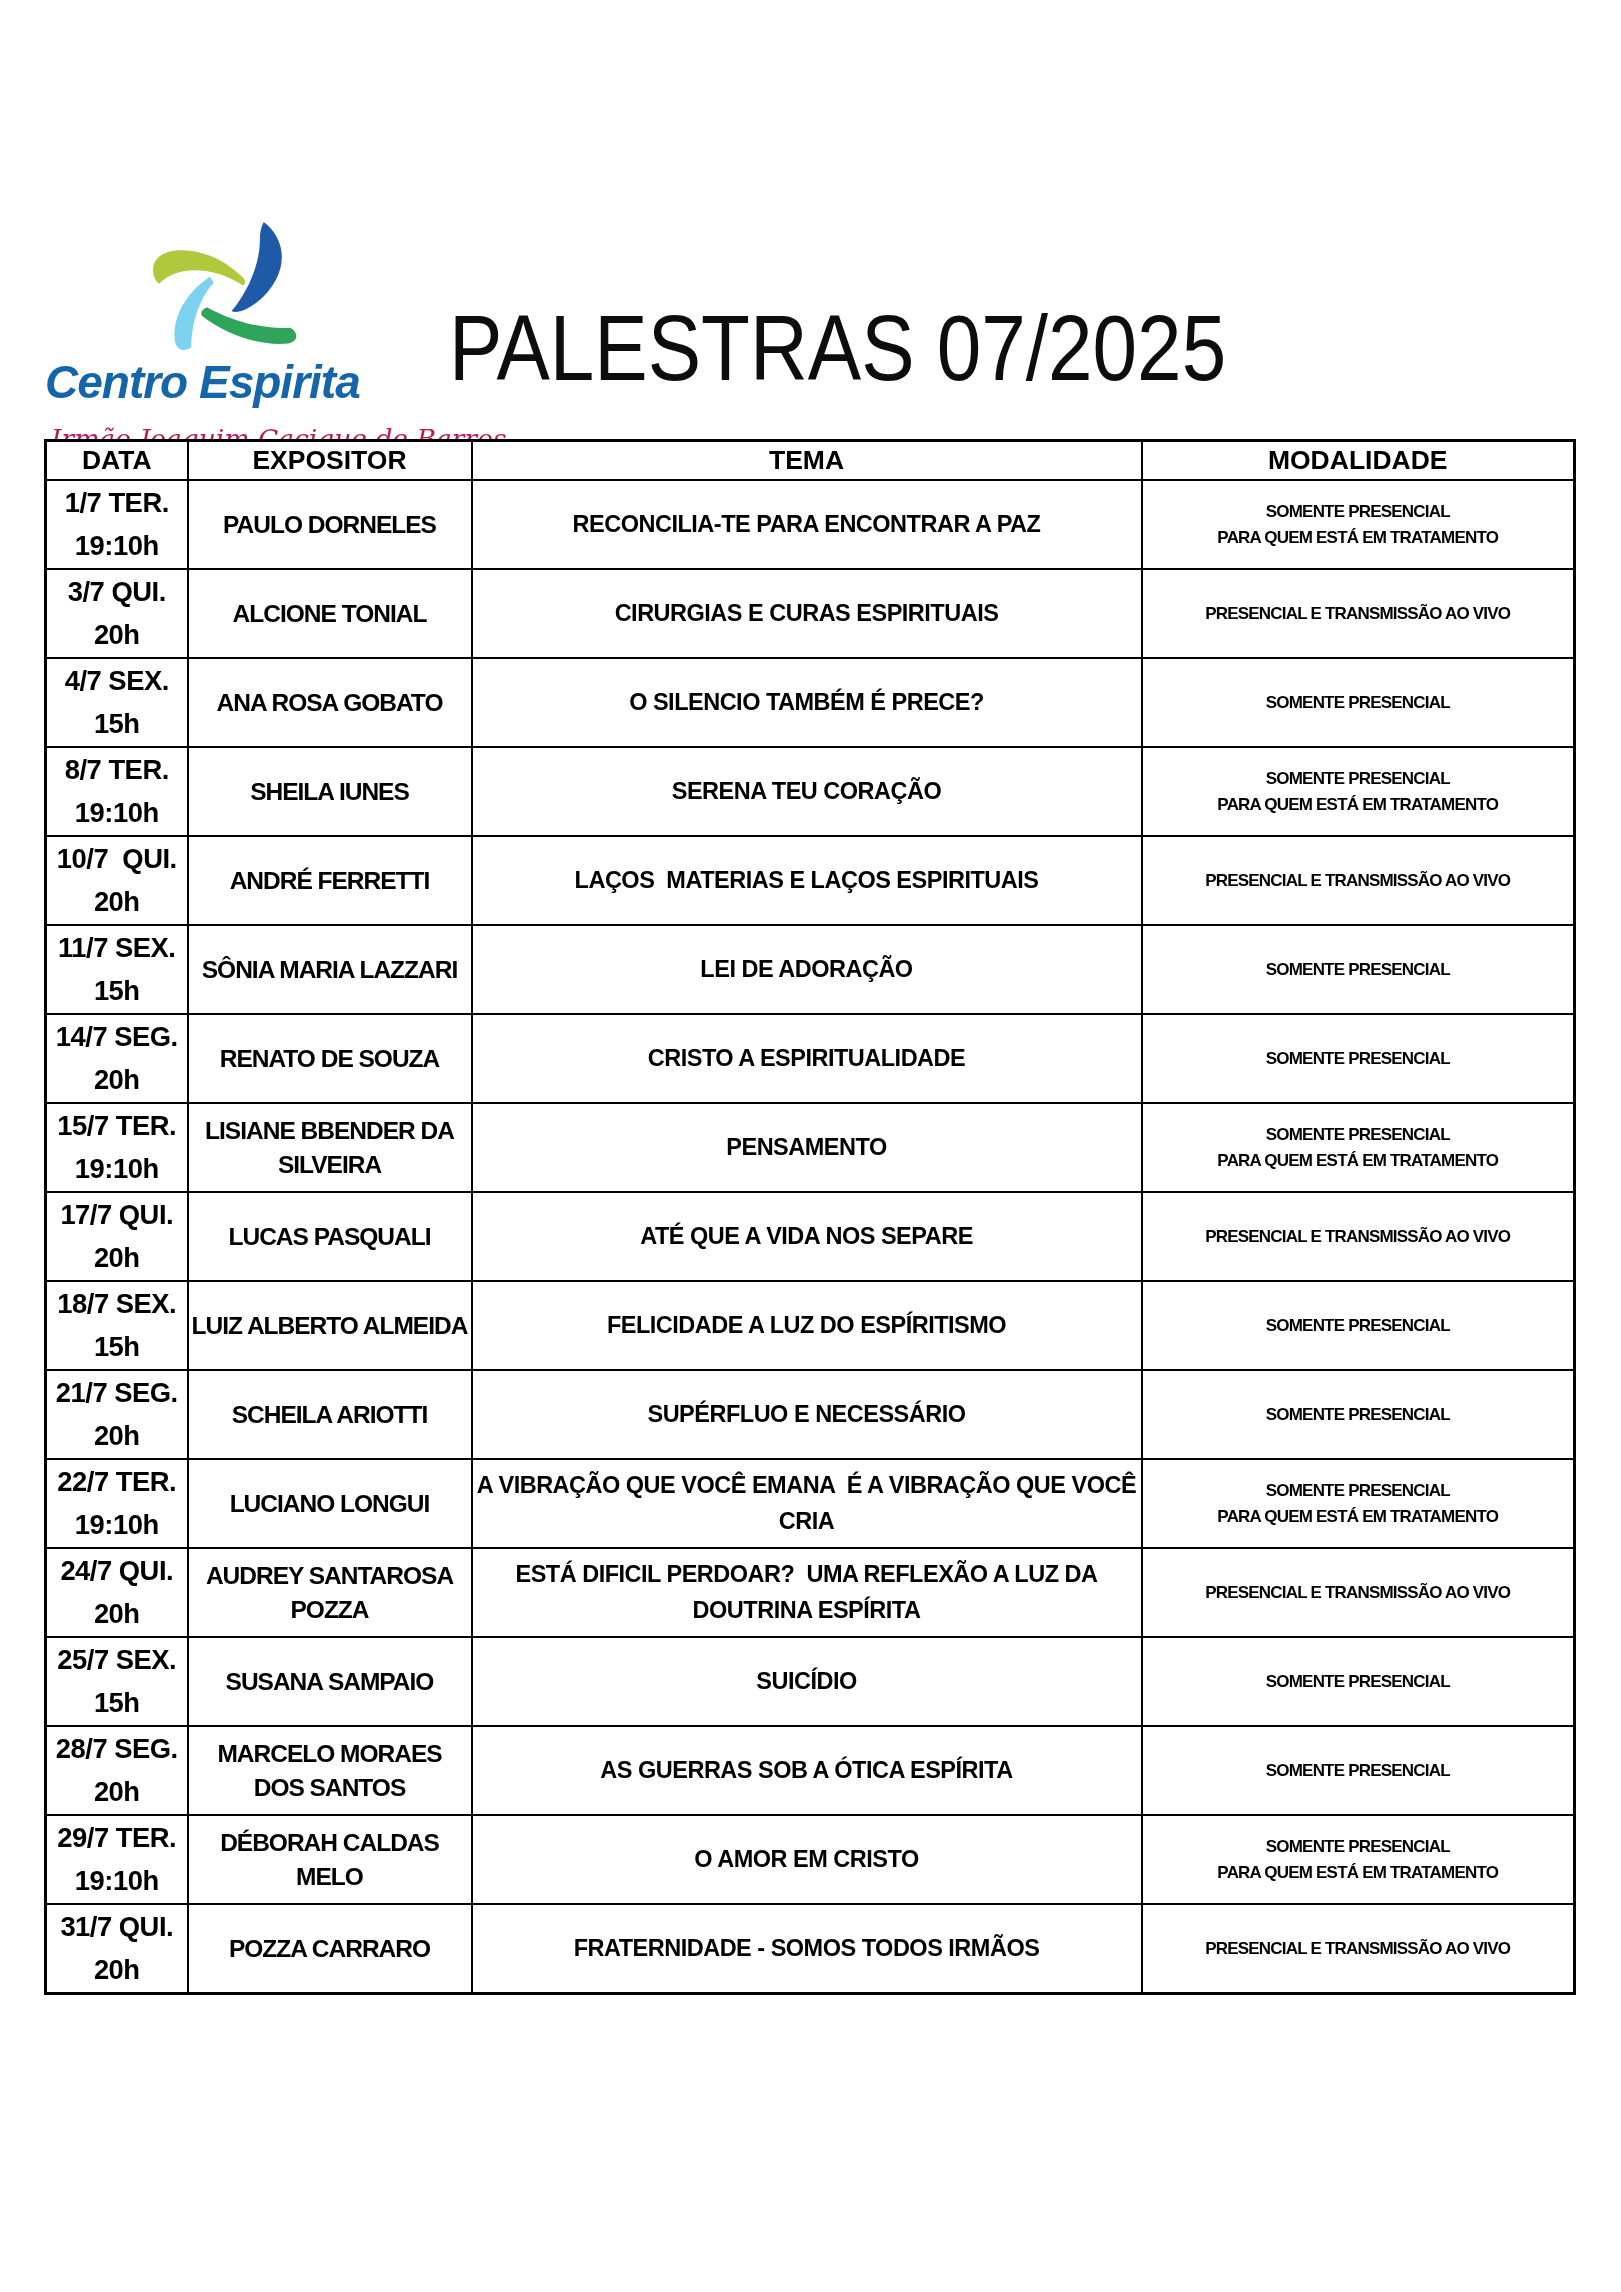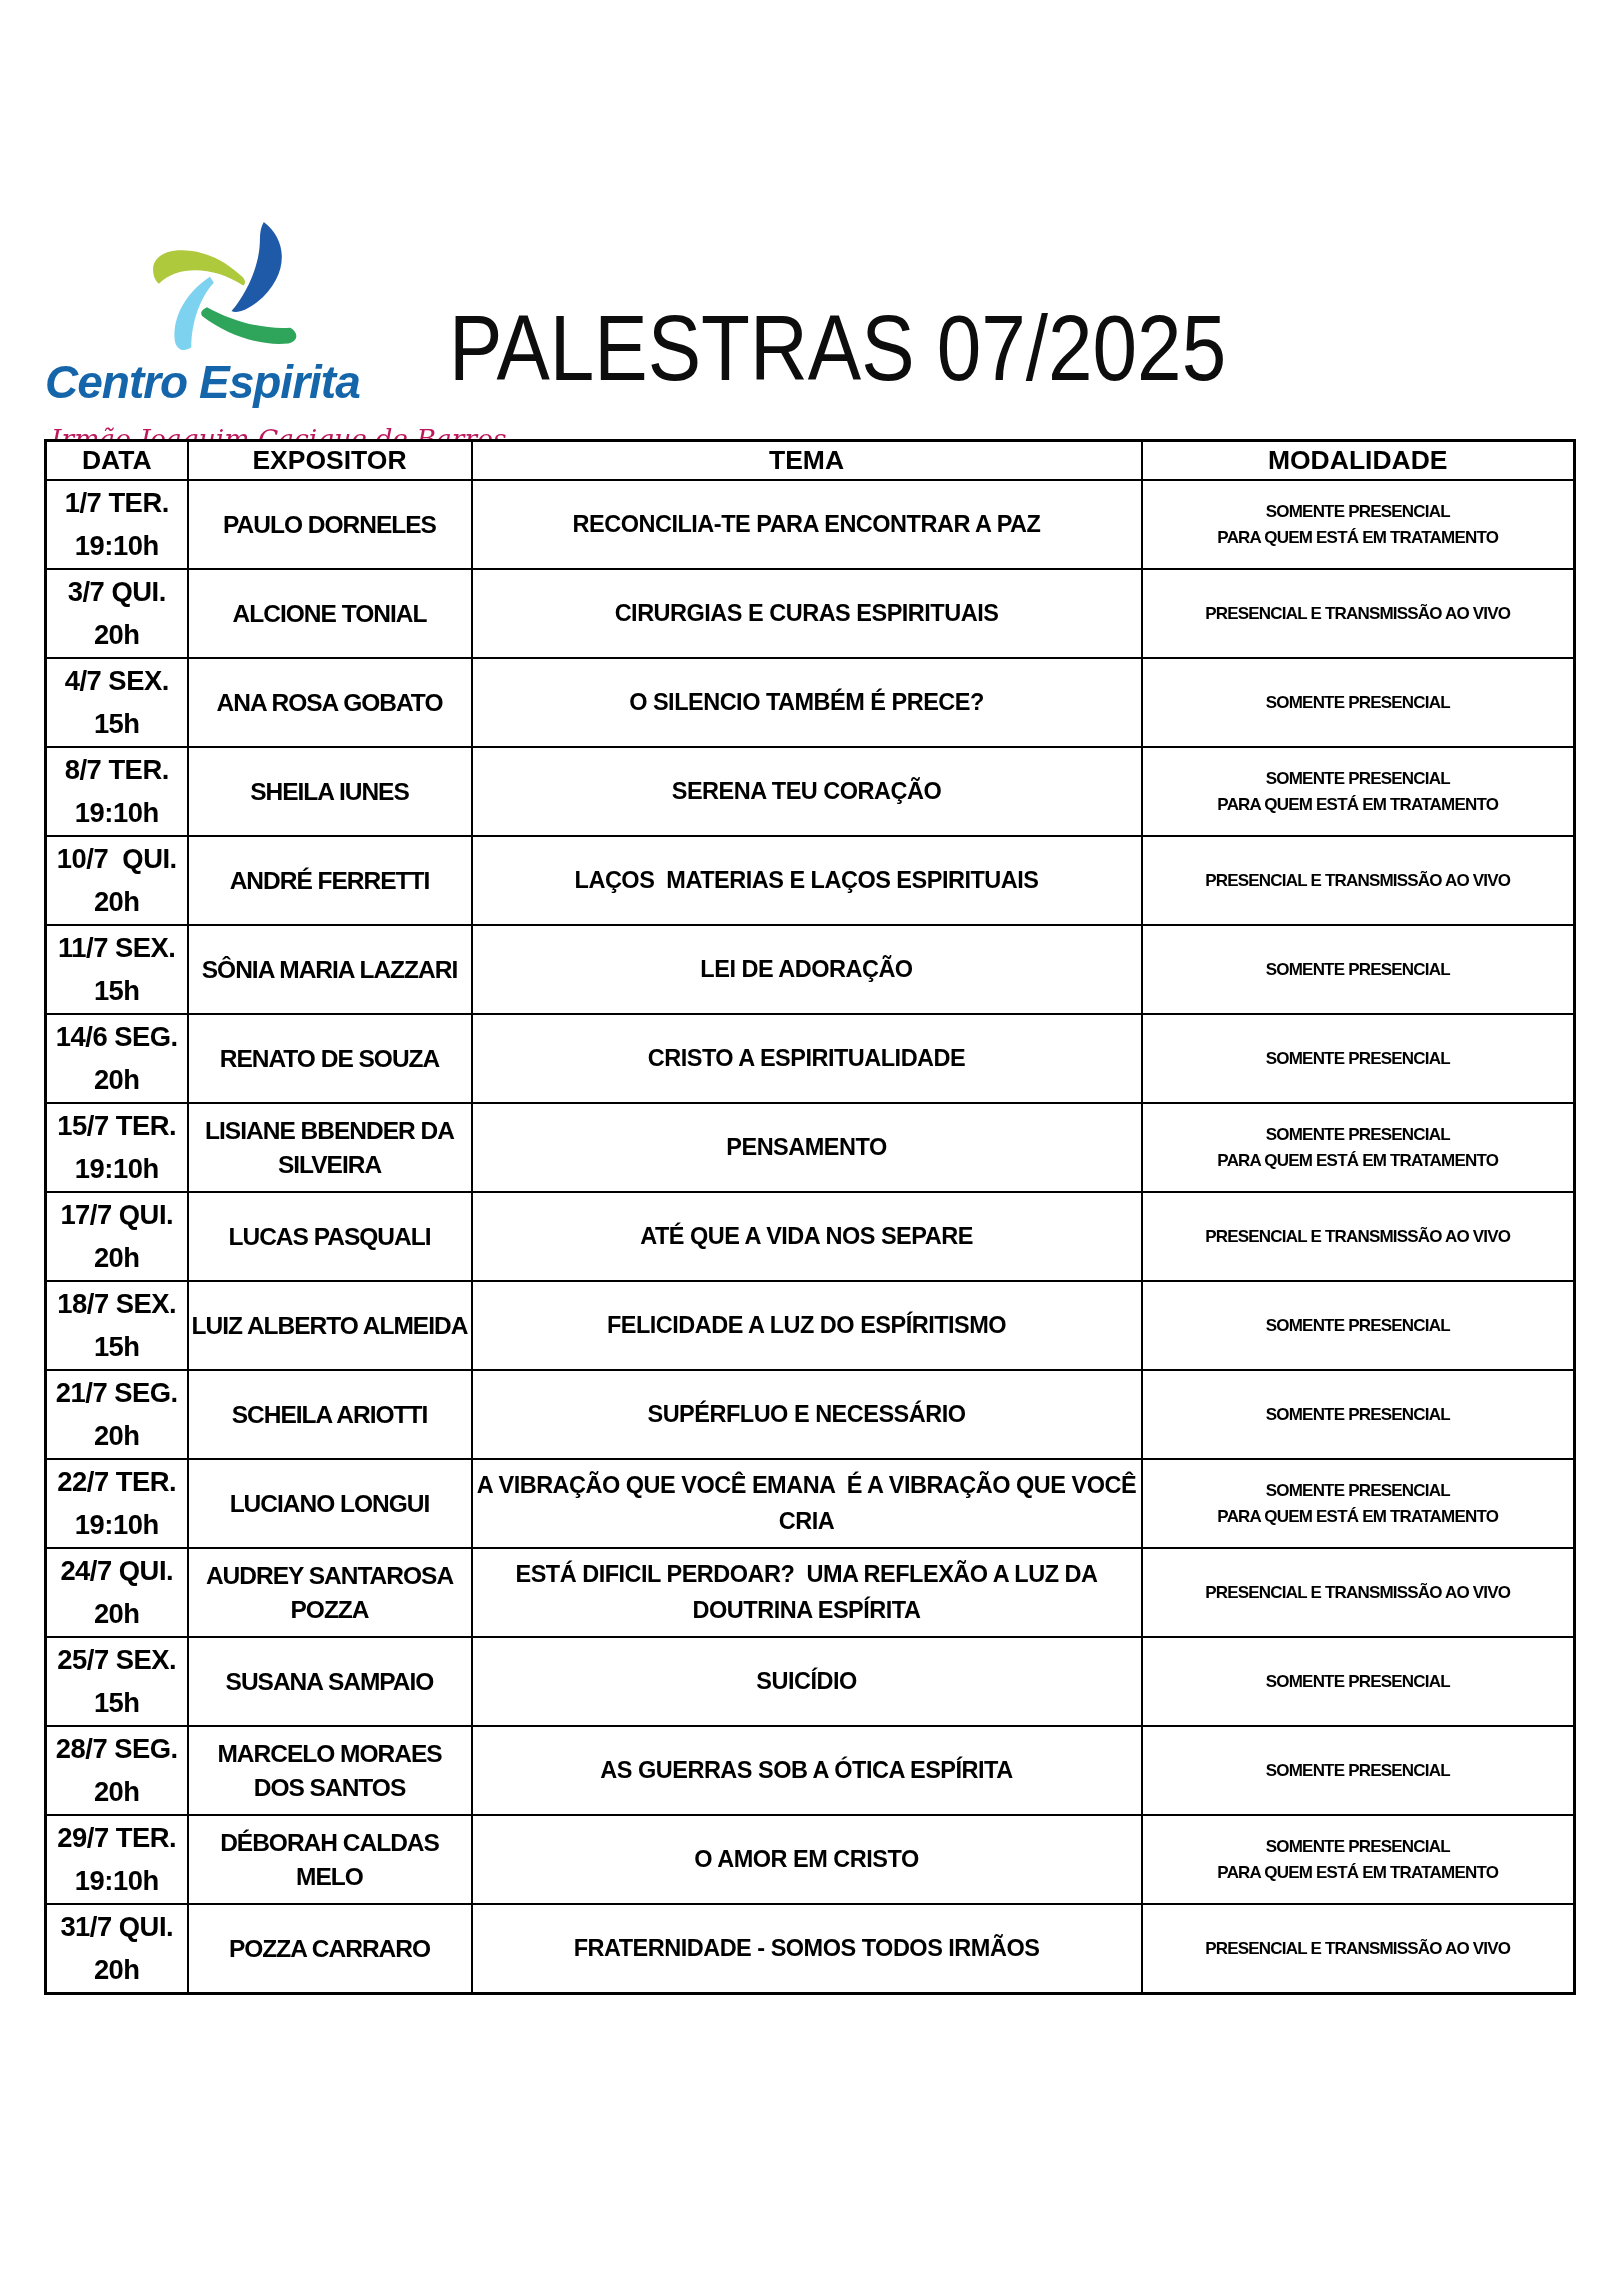--- a/index.html
+++ b/index.html
@@ -127,21 +127,21 @@
           <td class="cell-modalidade">PRESENCIAL E TRANSMISSÃO AO VIVO</td>
         </tr>
         <tr style="color: rgb(0, 169, 79);">
           <td class="cell-date">11/7 SEX.
 15h</td>
           <td class="cell-expositor">SÔNIA MARIA LAZZARI</td>
           <td class="cell-tema">LEI DE ADORAÇÃO</td>
           <td class="cell-modalidade">SOMENTE PRESENCIAL</td>
         </tr>
         <tr style="color: rgb(0, 0, 0);">
-          <td class="cell-date">14/6 SEG.
+          <td class="cell-date">14/7 SEG.
 20h</td>
           <td class="cell-expositor">RENATO DE SOUZA</td>
           <td class="cell-tema">CRISTO A ESPIRITUALIDADE</td>
           <td class="cell-modalidade">SOMENTE PRESENCIAL</td>
         </tr>
         <tr style="color: rgb(31, 114, 186);">
           <td class="cell-date">15/7 TER.
 19:10h</td>
           <td class="cell-expositor">LISIANE BBENDER DA
 SILVEIRA</td>

